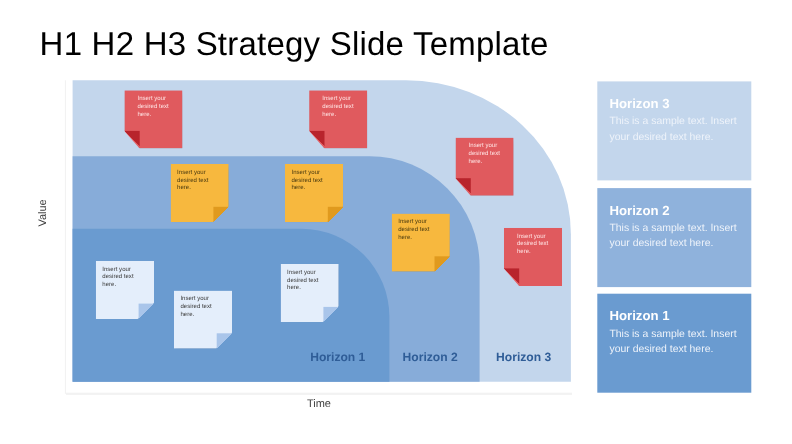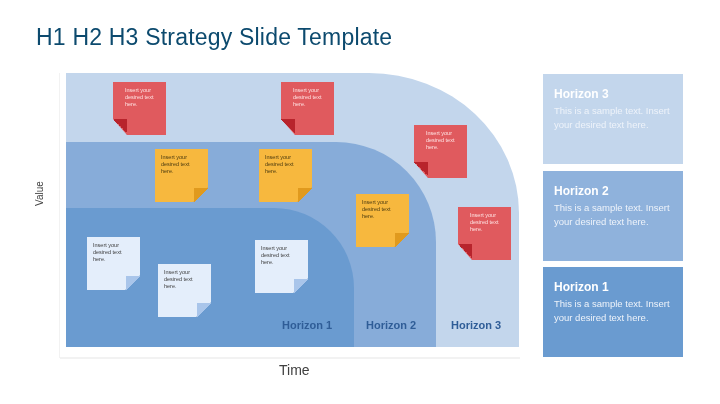--- a/index.html
+++ b/index.html
@@ -1,19 +1,19 @@
 <!DOCTYPE html>
 <html><head>
 <meta charset="utf-8">
 <style>
   * { box-sizing: border-box; margin: 0; padding: 0; }
   body { width: 720px; height: 404px; background: #ffffff; position: relative; overflow: hidden; font-family: "Liberation Sans", sans-serif; }
-  .title { position: absolute; left: 36px; top: 24px; font-size: 23px; color: #0c4a6e; font-family: "Liberation Sans", sans-serif; letter-spacing: 0.2px; }
+  .title { position: absolute; left: 36px; top: 24px; font-size: 30px; color: #000000; font-family: "Liberation Sans", sans-serif; letter-spacing: 0.2px; }
   .yaxis-label { position: absolute; left: 34px; top: 206px; font-size: 10px; color: #404040; transform: rotate(-90deg); transform-origin: left top; }
-  .xaxis-label { position: absolute; left: 279px; top: 362px; font-size: 14px; color: #404040; text-align: right; }
+  .xaxis-label { position: absolute; left: 279px; top: 362px; font-size: 10px; color: #404040; text-align: right; }
   .axis-line-y { position: absolute; left: 59px; top: 73px; width: 1px; height: 285px; background: #f2f2f2; }
   .axis-line-x { position: absolute; left: 60px; top: 357px; width: 460px; height: 2px; background: #f2f2f2; }
   .band { position: absolute; left: 66px; }
   .band-h3 { top: 73px; width: 453px; height: 274px; border-top-right-radius: 150px 140px; }
   .band-h2 { top: 142px; width: 370px; height: 205px; border-top-right-radius: 100px 100px; }
   .band-h1 { top: 208px; width: 288px; height: 139px; border-top-right-radius: 80px 80px; }
   .band-caption { position: absolute; top: 319px; font-size: 11px; font-weight: bold; color: #2f5d97; }
   .note { position: absolute; width: 53px; height: 53px; padding: 5px 6px; font-size: 5.5px; line-height: 7px; box-shadow: 2px 3px 4px rgba(0,0,0,0.18); }
   .note.red { color: #ffe4e4; clip-path: polygon(12px 0, 100% 0, 100% 100%, 14px 100%, 0 70%, 0 0); }
   .note.yellow { color: #4a3a10; clip-path: polygon(0 0, 100% 0, 100% 72%, 72% 100%, 0 100%); }

